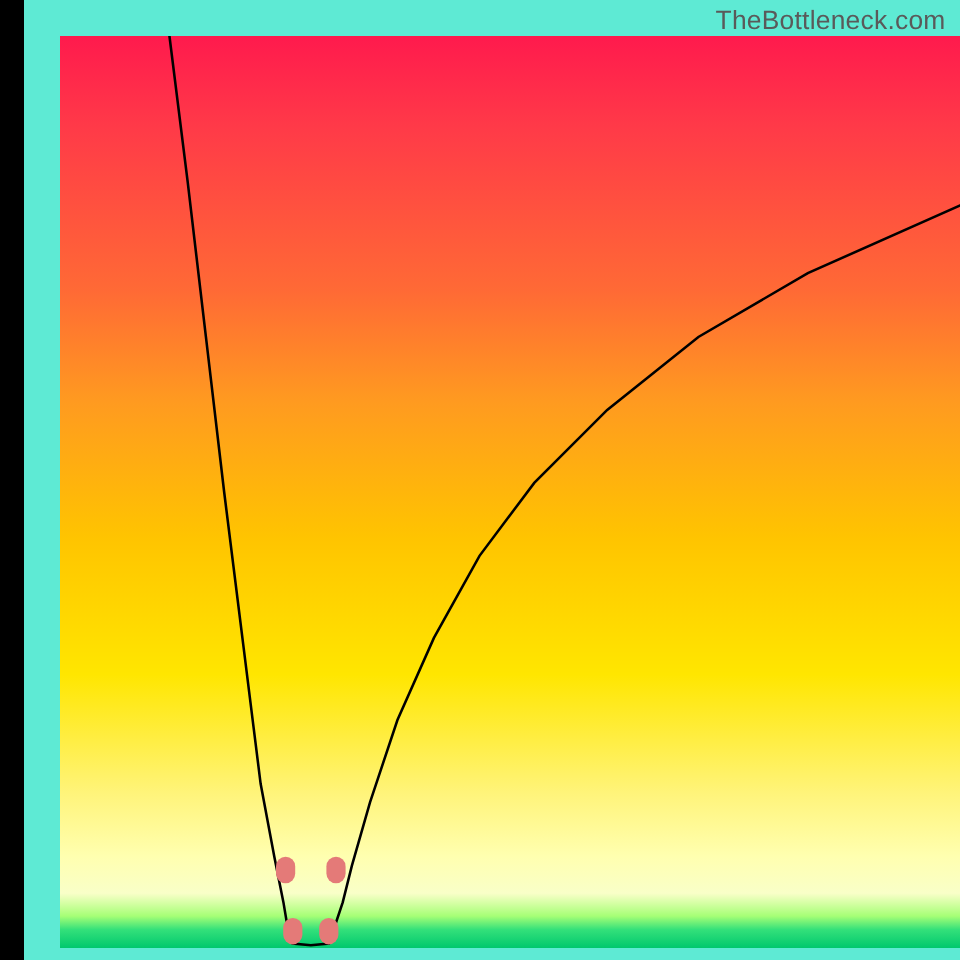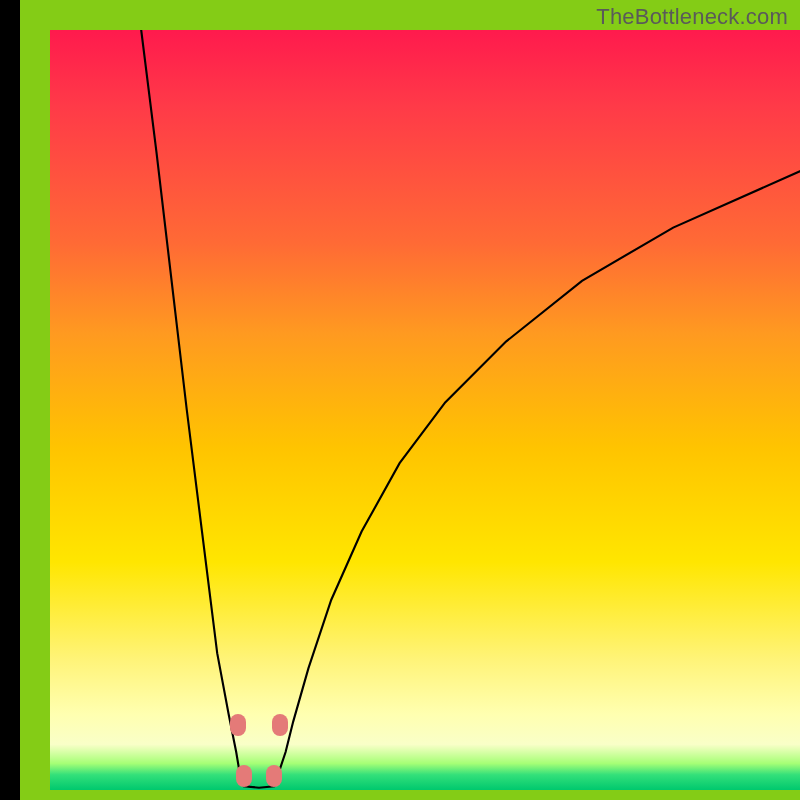--- a/index.html
+++ b/index.html
@@ -7,21 +7,21 @@
     padding: 0;
     width: 800px;
     height: 800px;
     background: #000;
     overflow: hidden;
     font-family: Arial, Helvetica, sans-serif;
   }
   .frame {
     position: absolute;
     inset: 0;
-    background: #84cc16;
+    background: #5eead4;
     margin-left: 20px;
   }
   .plot {
     position: absolute;
     left: 30px;
     top: 30px;
     width: 760px;
     height: 760px;
     overflow: hidden;
   }

